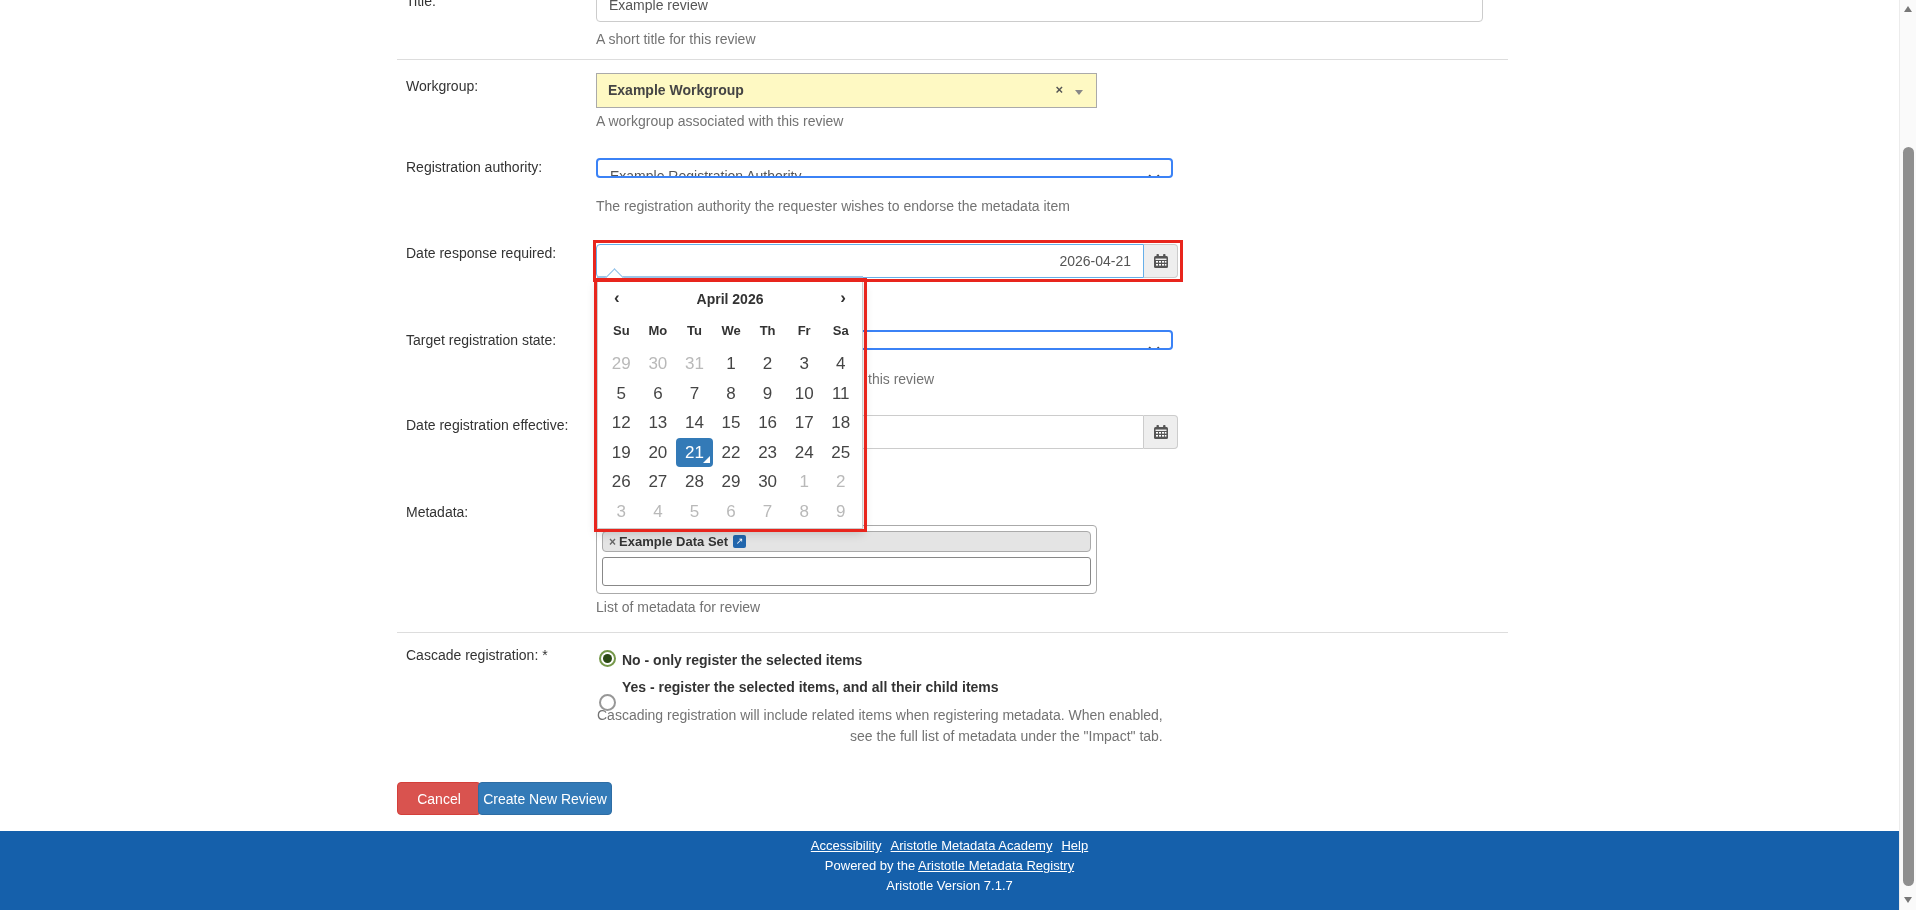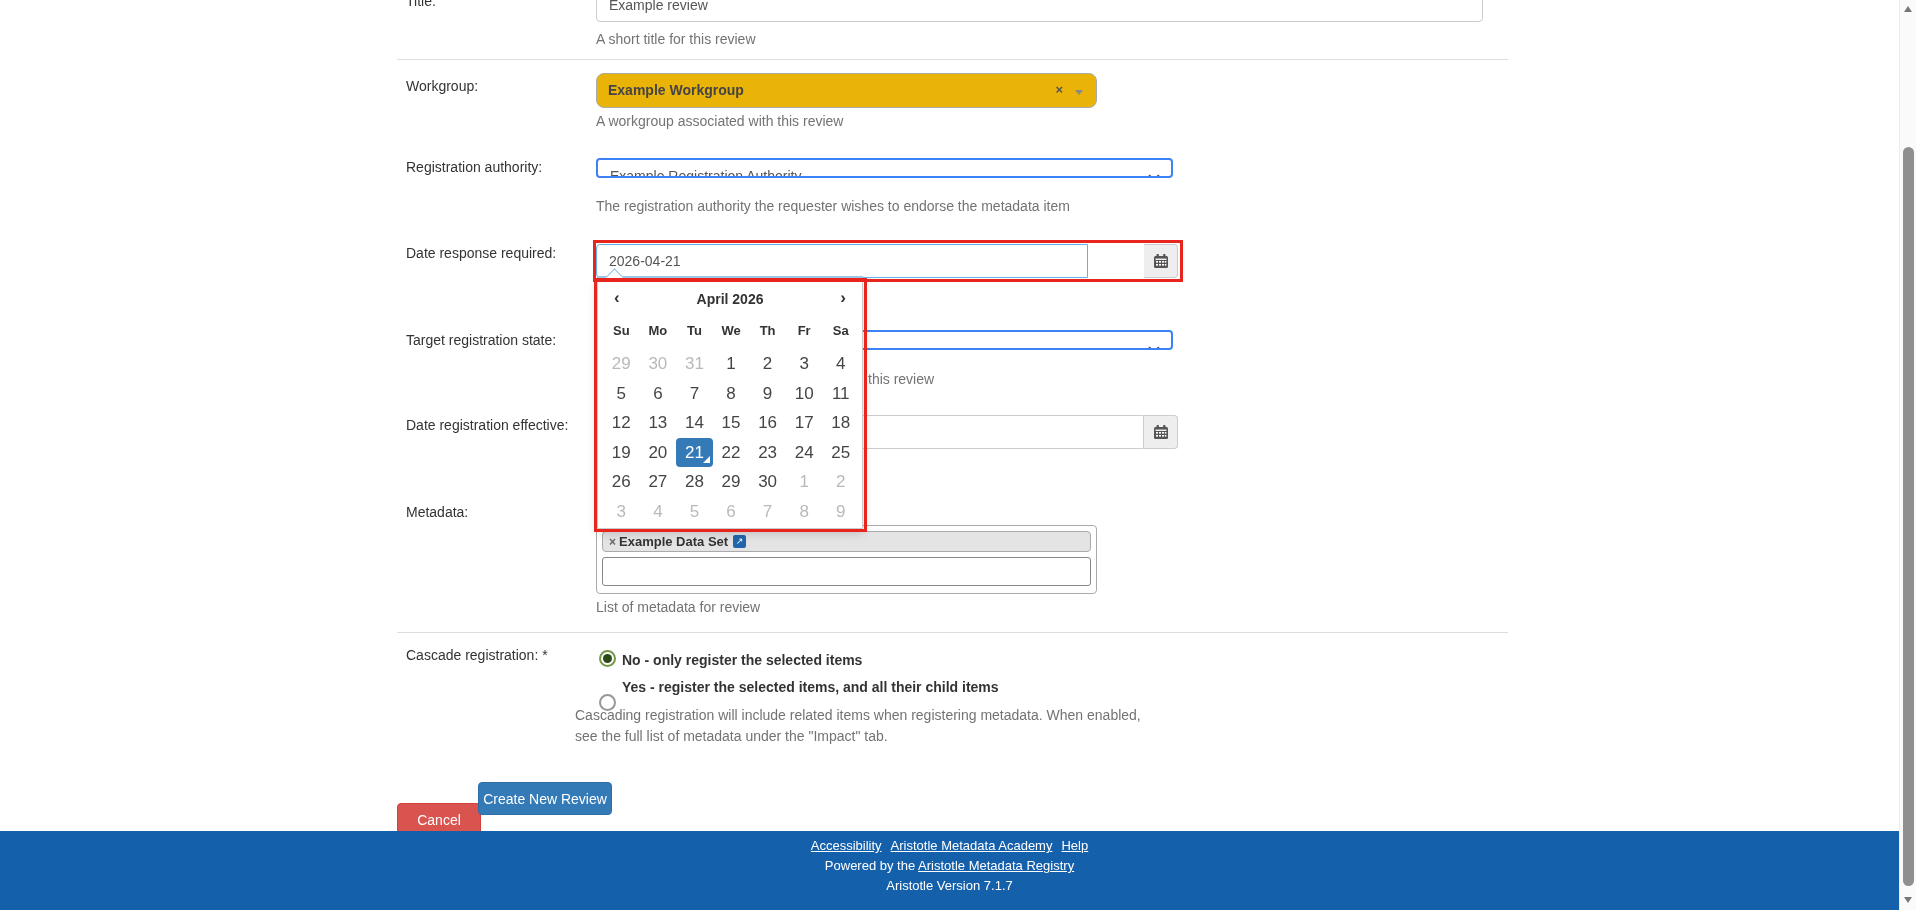--- a/index.html
+++ b/index.html
@@ -19,21 +19,21 @@
   }
   .selbox {
     border:2px solid #3b82f6; border-radius:4px; background:#fff; height:20px;
     font-size:14px; color:#555; line-height:32px; padding:0 46px 0 12px;
     white-space:nowrap; overflow:hidden;
   }
   .chev { position:absolute; right:13px; top:12px; width:8px; height:8px;
     border-right:2px solid #444; border-bottom:2px solid #444; transform:rotate(45deg); }
 
   
-  .s2box { border:1px solid #aaa; border-radius:8px; background:#eab308; height:35px; }
+  .s2box { border:1px solid #aaa; border-radius:0; background:#fef9c3; height:35px; }
   .s2text { position:absolute; left:11px; top:8px; font-size:14px; font-weight:bold; color:#444; }
   .s2clear { position:absolute; right:33px; top:8px; font-size:13px; font-weight:bold; color:#555; cursor:pointer; }
   .s2caret { position:absolute; right:13px; top:16px; width:0; height:0;
     border-left:4px solid transparent; border-right:4px solid transparent; border-top:5px solid #888; }
 
   
   .addon { background:#eee; border:1px solid #ccc; border-left:none;
     border-radius:0 4px 4px 0; display:flex; align-items:center; justify-content:center; }
 
   
@@ -112,21 +112,21 @@
   <div class="abs help" style="left:596px; top:113px;">A workgroup associated with this review</div>
 
   <div class="abs lbl" style="left:406px; top:159px;">Registration authority:</div>
   <div class="abs selbox" style="left:596px; top:158px; width:577px;">
     <span>Example Registration Authority</span>
     <span class="chev"></span>
   </div>
   <div class="abs help" style="left:596px; top:198px;">The registration authority the requester wishes to endorse the metadata item</div>
 
   <div class="abs lbl" style="left:406px; top:245px;">Date response required:</div>
-  <input class="abs inp" style="left: 596px; top: 244px; width: 492px; border-color: rgb(102, 175, 233); border-radius: 4px 0px 0px 4px;" readonly="" value="2026-04-21">
+  <input class="abs inp" style="left: 596px; top: 244px; width: 548px; border-color: rgb(102, 175, 233); border-radius: 4px 0px 0px 4px; text-align: right;" readonly="" value="2026-04-21">
   <div class="abs addon" style="left:1144px; top:244px; width:34px; height:34px;">
     <svg width="16" height="15" viewBox="0 0 16 15">
       <rect x="1" y="2" width="14" height="12" rx="1.5" fill="#555"></rect>
       <rect x="3.5" y="0" width="2.4" height="3.5" rx="0.8" fill="#555"></rect>
       <rect x="10.1" y="0" width="2.4" height="3.5" rx="0.8" fill="#555"></rect>
       <rect x="2.5" y="4.6" width="11" height="1.3" fill="#fff"></rect>
       <g fill="#fff">
         <rect x="3" y="7" width="2" height="1.6"></rect>
           <rect x="6" y="7" width="2" height="1.6"></rect>
           <rect x="9" y="7" width="2" height="1.6"></rect>
@@ -178,26 +178,26 @@
 
   <div class="abs hr" style="left:397px; top:632px; width:1111px;"></div>
 
   <div class="abs lbl" style="left:406px; top:647px;">Cascade registration: *</div>
   <div class="abs radio r-sel" style="left:599px; top:650px;">
       <span class="rdot"></span>
     </div>
   <div class="abs rlabel" style="left:622px; top:652px;">No - only register the selected items</div>
   <div class="abs radio r-un" style="left:599px; top:677px;"></div>
   <div class="abs rlabel" style="left:622px; top:679px;">Yes - register the selected items, and all their child items</div>
-  <div class="abs help" style="left:575px; top:705px; line-height:21px;">
+  <div class="abs help" style="left:597px; top:705px; line-height:21px;text-align:right;">
     <div>Cascading registration will include related items when registering metadata. When enabled,</div>
     <div>see the full list of metadata under the "Impact" tab.</div>
   </div>
 
-  <div class="abs btn btn-cancel" style="left:397px; top:782px; width:84px;margin-top:21px;">Cancel</div>
+  <div class="abs btn btn-cancel" style="left:397px; top:782px; width:84px;">Cancel</div>
   <div class="abs btn btn-primary" style="left:478px; top:782px; width:134px;">Create New Review</div>
 
   <div id="dp" class="abs" style="left:597px; top:281px; width:266px; height:248px;">
     <span class="dp-nav" style="left:16px;">‹</span>
     <div class="dp-title">April 2026</div>
     <span class="dp-nav" style="right:16px;">›</span>
     <div class="dp-row" style="top:41px;" id="dp-daynames">
         <span class="dname">Su</span>
         <span class="dname">Mo</span>
         <span class="dname">Tu</span>

